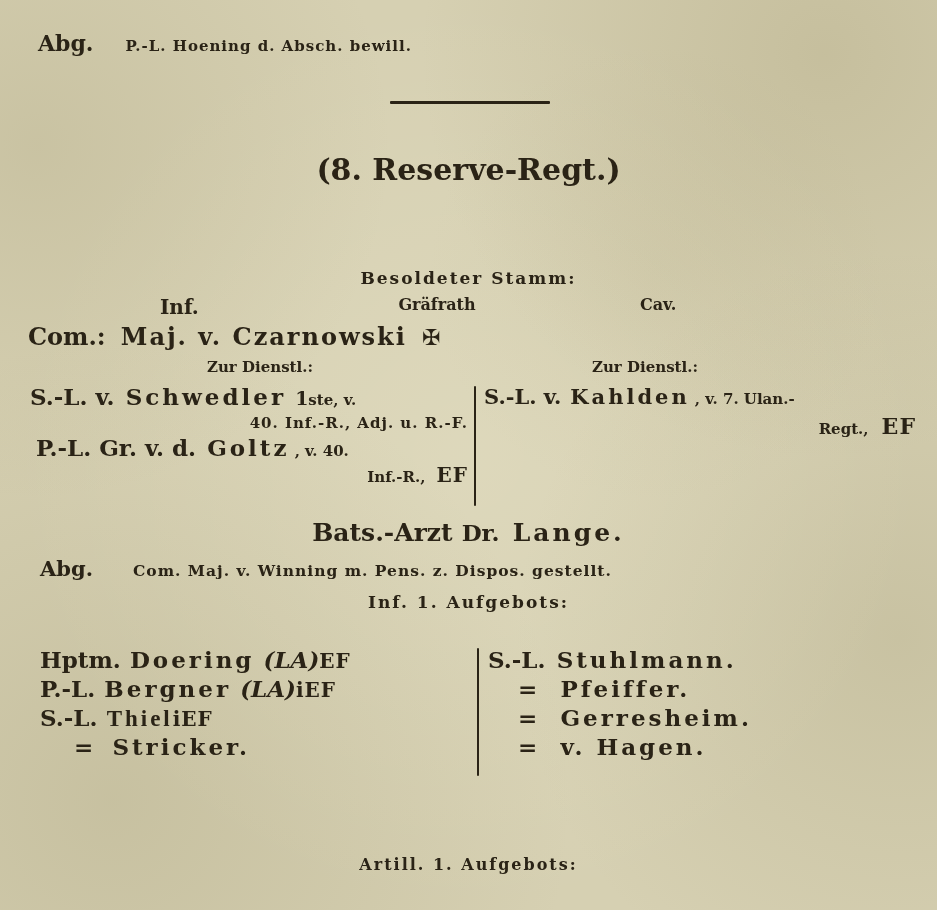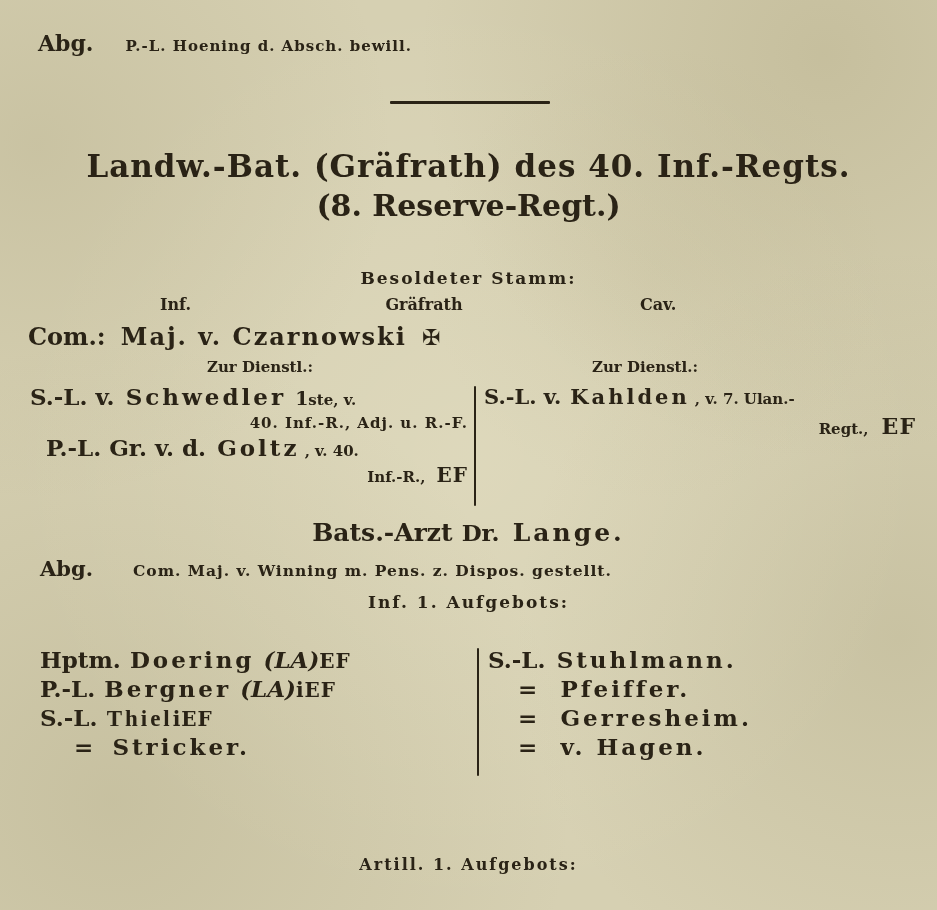--- a/index.html
+++ b/index.html
@@ -38,49 +38,48 @@
 <div class="page">
 
   <div class="abs" style="left:38px;top:30px;display:flex;align-items:baseline;gap:32px;">
     <span class="b" style="font-size:22px;">Abg.</span>
     <span class="b" style="font-size:15px;letter-spacing:1px;">P.-L. Hoening d. Absch. bewill.</span>
   </div>
 
   <div class="abs rule" style="left:390px;top:101px;width:160px;height:3px;"></div>
 
   <div class="abs center" style="top:148px;">
-    <div class="b" style="font-size:31px;letter-spacing:1px;">Landw.-Bat. (Gräfrath) des 40. Inf.-Regts.</div>
     <div class="b" style="font-size:30px;margin-top:4px;">(8. Reserve-Regt.)</div>
   </div>
 
   <div class="abs center b sp2" style="top:268px;font-size:17px;">Besoldeter Stamm:</div>
 
-  <div class="abs b" style="left:160px;top:295px;font-size:16px;">Inf.</div>
-  <div class="abs b" style="left:364px;top:295px;width:120px;text-align:center;font-size:16px;">Gräfrath</div>
+  <div class="abs b" style="left:160px;top:295px;font-size:20px;">Inf.</div>
+  <div class="abs b" style="left:377px;top:295px;width:120px;text-align:center;font-size:16px;">Gräfrath</div>
   <div class="abs b" style="left:640px;top:295px;font-size:16px;">Cav.</div>
 
   <div class="abs" style="left:28px;top:322px;">
     <span class="b" style="font-size:24px;">Com.:</span>
     <span class="b sp2" style="font-size:24px;margin-left:10px;">Maj. v. Czarnowski</span>
     <span style="font-size:22px;margin-left:10px;">✠</span>
   </div>
 
   <div class="abs b" style="left:120px;top:358px;width:280px;text-align:center;font-size:15px;">Zur Dienstl.:</div>
   <div class="abs b" style="left:520px;top:358px;width:250px;text-align:center;font-size:15px;">Zur Dienstl.:</div>
 
   <div class="abs vline" style="left:474px;top:386px;height:120px;"></div>
 
   <div class="abs" style="left:30px;top:383px;width:438px;">
     <div style="white-space:nowrap;">
       <span class="nm">S.-L. v.</span>
       <span class="nm sp" style="margin-left:6px;">Schwedler</span>
       <span class="b" style="font-size:19px;margin-left:4px;">1</span><span class="small">ste, v.</span>
     </div>
     <div class="small" style="text-align:right;margin-top:4px;letter-spacing:1px;">40. Inf.-R., Adj. u. R.-F.</div>
-    <div style="white-space:nowrap;margin-top:2px;margin-left:16px;">
+    <div style="white-space:nowrap;margin-top:2px;margin-left:6px;">
       <span class="nm">P.-L. Gr. v. d.</span>
       <span class="nm sp" style="margin-left:6px;">Goltz</span>
       <span class="small">, v. 40.</span>
     </div>
     <div style="text-align:right;margin-top:2px;">
       <span class="small">Inf.-R.,</span>
       <span class="badge" style="margin-left:6px;">EF</span>
     </div>
   </div>
 

